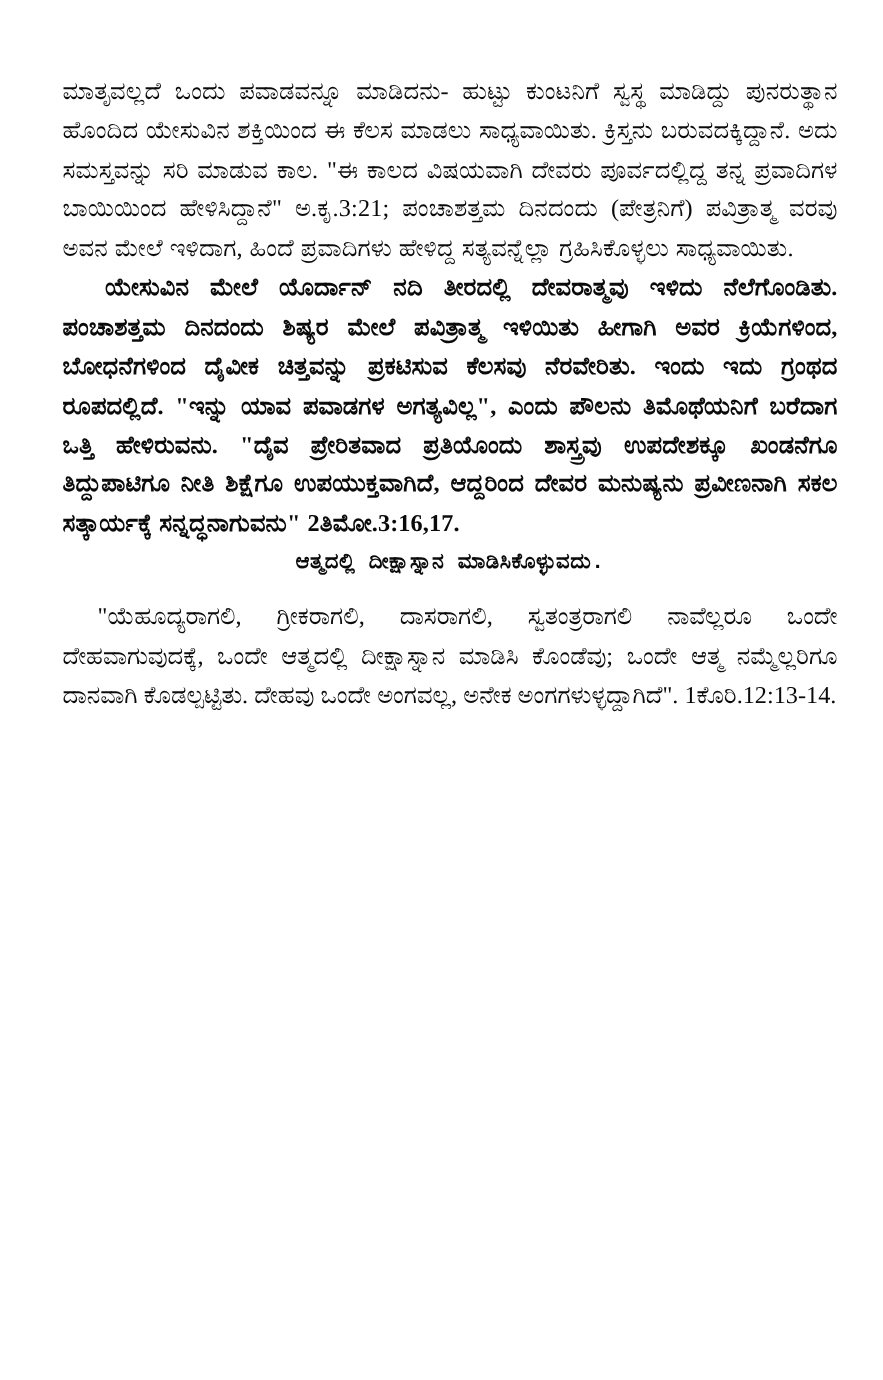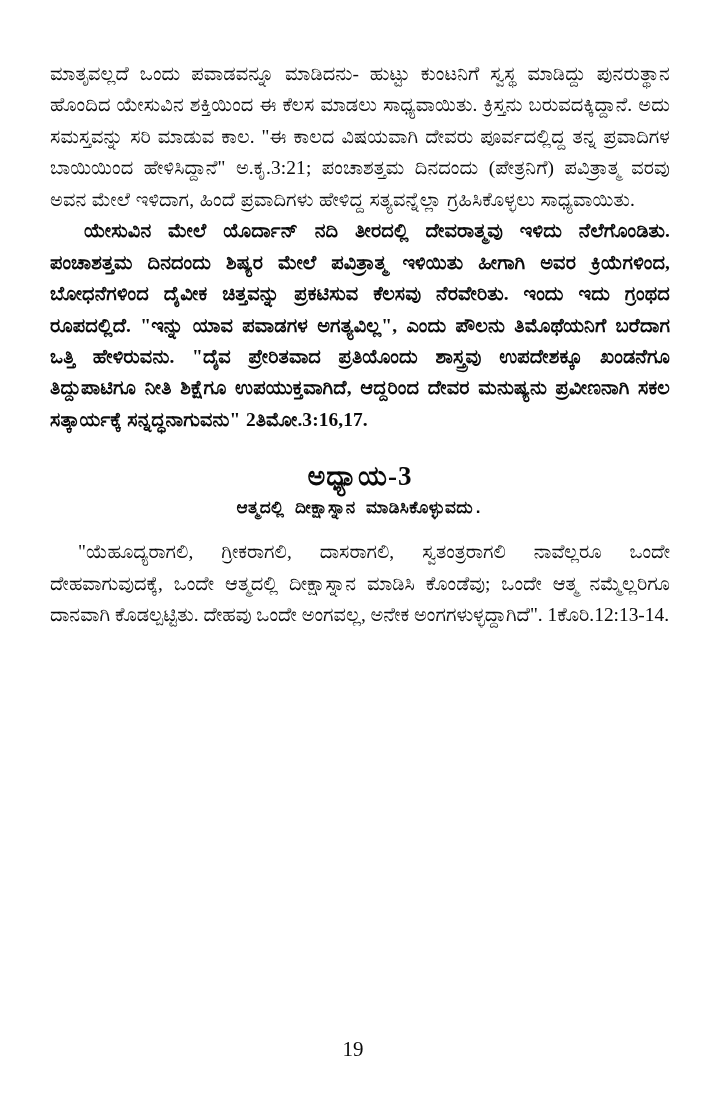--- a/index.html
+++ b/index.html
@@ -77,19 +77,17 @@
 </head>
 <body>
 
 <div id="page">
 
   <div class="body-text">
     <p class="para">ಮಾತೃವಲ್ಲದೆ ಒಂದು ಪವಾಡವನ್ನೂ ಮಾಡಿದನು- ಹುಟ್ಟು ಕುಂಟನಿಗೆ ಸ್ವಸ್ಥ ಮಾಡಿದ್ದು ಪುನರುತ್ಥಾನ ಹೊಂದಿದ ಯೇಸುವಿನ ಶಕ್ತಿಯಿಂದ ಈ ಕೆಲಸ ಮಾಡಲು ಸಾಧ್ಯವಾಯಿತು. ಕ್ರಿಸ್ತನು ಬರುವದಕ್ಕಿದ್ದಾನೆ. ಅದು ಸಮಸ್ತವನ್ನು ಸರಿ ಮಾಡುವ ಕಾಲ. "ಈ ಕಾಲದ ವಿಷಯವಾಗಿ ದೇವರು ಪೂರ್ವದಲ್ಲಿದ್ದ ತನ್ನ ಪ್ರವಾದಿಗಳ ಬಾಯಿಯಿಂದ ಹೇಳಿಸಿದ್ದಾನೆ" ಅ.ಕೃ.3:21; ಪಂಚಾಶತ್ತಮ ದಿನದಂದು (ಪೇತ್ರನಿಗೆ) ಪವಿತ್ರಾತ್ಮ ವರವು ಅವನ ಮೇಲೆ ಇಳಿದಾಗ, ಹಿಂದೆ ಪ್ರವಾದಿಗಳು ಹೇಳಿದ್ದ ಸತ್ಯವನ್ನೆಲ್ಲಾ ಗ್ರಹಿಸಿಕೊಳ್ಳಲು ಸಾಧ್ಯವಾಯಿತು.</p>
     <p class="para indent">ಯೇಸುವಿನ ಮೇಲೆ ಯೊರ್ದಾನ್ ನದಿ ತೀರದಲ್ಲಿ ದೇವರಾತ್ಮವು ಇಳಿದು ನೆಲೆಗೊಂಡಿತು. ಪಂಚಾಶತ್ತಮ ದಿನದಂದು ಶಿಷ್ಯರ ಮೇಲೆ ಪವಿತ್ರಾತ್ಮ ಇಳಿಯಿತು ಹೀಗಾಗಿ ಅವರ ಕ್ರಿಯೆಗಳಿಂದ, ಬೋಧನೆಗಳಿಂದ ದೈವೀಕ ಚಿತ್ತವನ್ನು ಪ್ರಕಟಿಸುವ ಕೆಲಸವು ನೆರವೇರಿತು. ಇಂದು ಇದು ಗ್ರಂಥದ ರೂಪದಲ್ಲಿದೆ. "ಇನ್ನು ಯಾವ ಪವಾಡಗಳ ಅಗತ್ಯವಿಲ್ಲ", ಎಂದು ಪೌಲನು ತಿಮೊಥೆಯನಿಗೆ ಬರೆದಾಗ ಒತ್ತಿ ಹೇಳಿರುವನು. "ದೈವ ಪ್ರೇರಿತವಾದ ಪ್ರತಿಯೊಂದು ಶಾಸ್ತ್ರವು ಉಪದೇಶಕ್ಕೂ ಖಂಡನೆಗೂ ತಿದ್ದುಪಾಟಿಗೂ ನೀತಿ ಶಿಕ್ಷೆಗೂ ಉಪಯುಕ್ತವಾಗಿದೆ, ಆದ್ದರಿಂದ ದೇವರ ಮನುಷ್ಯನು ಪ್ರವೀಣನಾಗಿ ಸಕಲ ಸತ್ಕಾರ್ಯಕ್ಕೆ ಸನ್ನದ್ಧನಾಗುವನು" 2ತಿಮೋ.3:16,17.</p>
   </div>
 
-  <h2 class="chapter-heading">ಅಧ್ಯಾಯ-3</h2>
   <h3 class="chapter-subtitle">ಆತ್ಮದಲ್ಲಿ ದೀಕ್ಷಾಸ್ನಾನ ಮಾಡಿಸಿಕೊಳ್ಳುವದು.</h3>
 
   <p class="quote-block">"ಯೆಹೂದ್ಯರಾಗಲಿ, ಗ್ರೀಕರಾಗಲಿ, ದಾಸರಾಗಲಿ, ಸ್ವತಂತ್ರರಾಗಲಿ ನಾವೆಲ್ಲರೂ ಒಂದೇ ದೇಹವಾಗುವುದಕ್ಕೆ, ಒಂದೇ ಆತ್ಮದಲ್ಲಿ ದೀಕ್ಷಾಸ್ನಾನ ಮಾಡಿಸಿ ಕೊಂಡೆವು; ಒಂದೇ ಆತ್ಮ ನಮ್ಮೆಲ್ಲರಿಗೂ ದಾನವಾಗಿ ಕೊಡಲ್ಪಟ್ಟಿತು. ದೇಹವು ಒಂದೇ ಅಂಗವಲ್ಲ, ಅನೇಕ ಅಂಗಗಳುಳ್ಳದ್ದಾಗಿದೆ". 1ಕೊರಿ.12:13-14.</p>
 
-  <div class="page-number">19</div>
 </div>
 
 </body></html>

